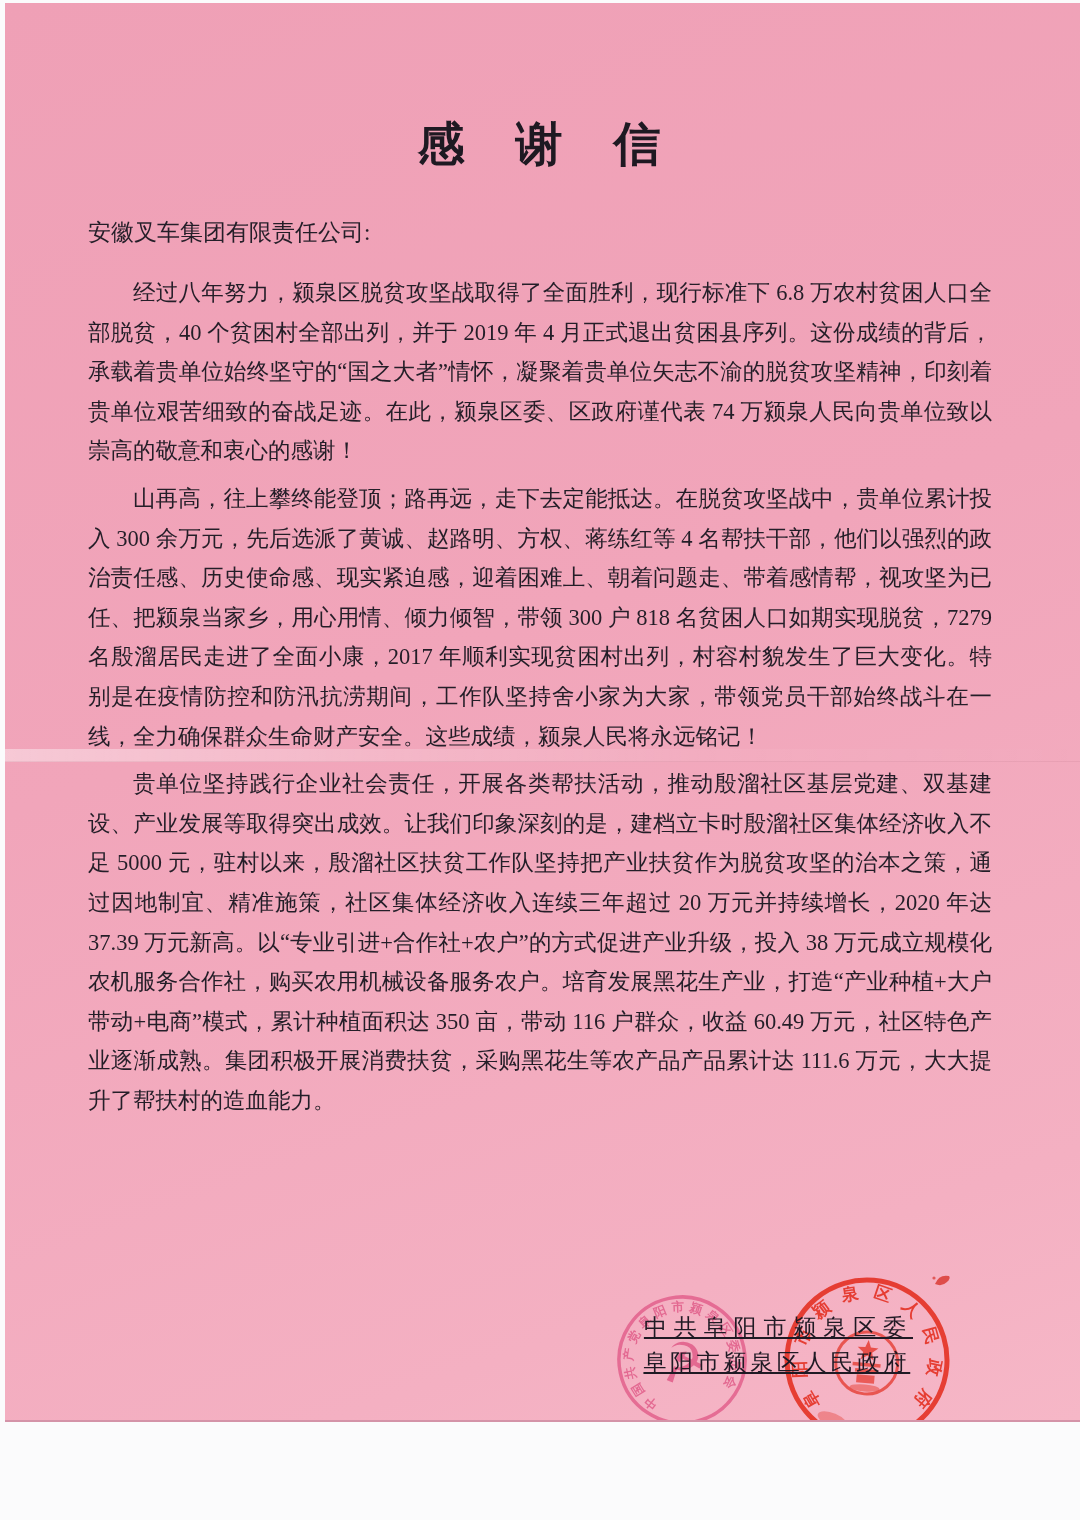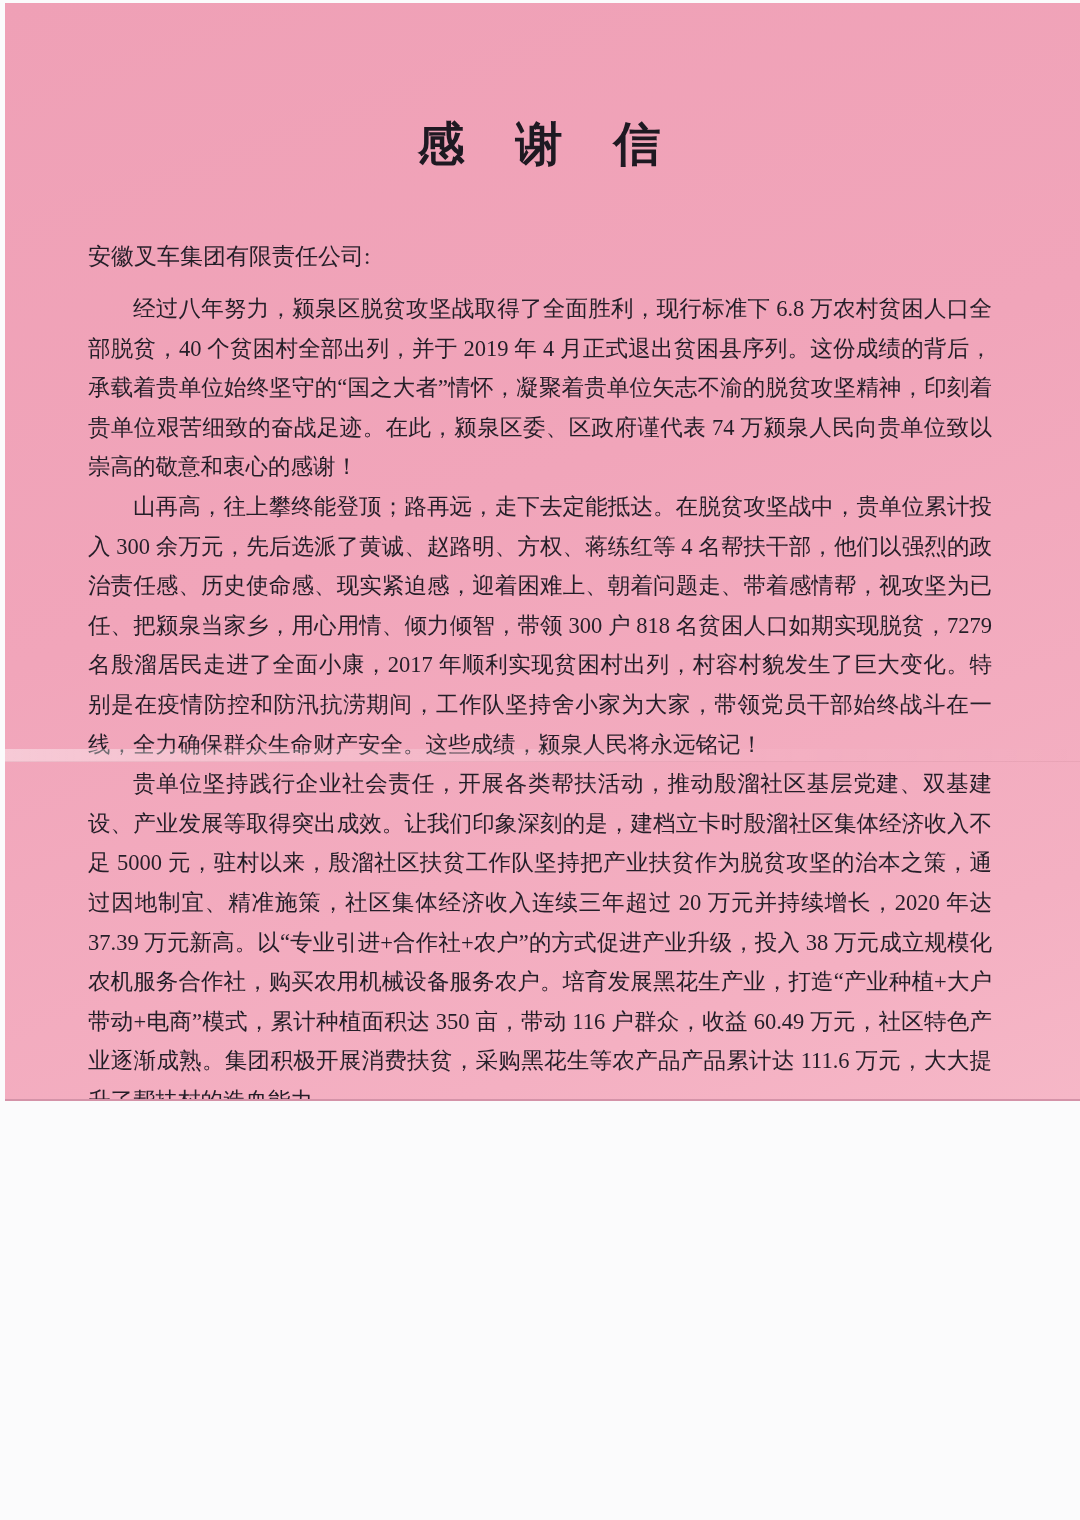--- a/index.html
+++ b/index.html
@@ -5,53 +5,53 @@
   * { margin: 0; padding: 0; box-sizing: border-box; }
   html, body {
     width: 1080px; height: 1520px;
     background: #fbfbfc;
     font-family: "Liberation Serif", "DejaVu Serif", serif;
     overflow: hidden;
   }
   .paper {
     position: absolute;
     left: 5px; top: 3px;
-    width: 1075px; height: 1098px;
+    width: 1075px; height: 1419px;
     background: linear-gradient(160deg, #efa0b6 0%, #f1a5ba 45%, #f4b0c2 85%, #f6b7c7 100%);
     border-bottom: 2px solid #d493a8;
     overflow: hidden;
   }
   .content {
     position: absolute;
     left: 83px; top: 0;
     width: 904px;
     color: #241e28;
   }
   .title {
     margin-top: 112px;
     font-size: 47px;
     line-height: 58px;
     font-weight: 700;
     text-align: center;
     letter-spacing: 2px;
     color: #1e1922;
   }
   .salutation {
-    margin-top: 64px;
+    margin-top: 40px;
     font-size: 23px;
     line-height: 40px;
   }
   .para {
-    margin-top: 12px;
+    margin-top: 20px;
     font-size: 22.5px;
     line-height: 39.6px;
     text-align: justify;
     text-indent: 2em;
   }
-  .para + .para { margin-top: 0; }
+  .para + .para { margin-top: 8px; }
   .crease {
     position: absolute;
     left: 0; top: 746px;
     width: 100%; height: 13px;
     background: linear-gradient(90deg, rgba(255,255,255,0.40), rgba(255,255,255,0.20) 35%, rgba(255,255,255,0.06) 65%, rgba(255,255,255,0) 100%);
     border-bottom: 1px solid rgba(150,80,100,0.10);
     z-index: 1;
   }
   .signature {
     position: absolute;

